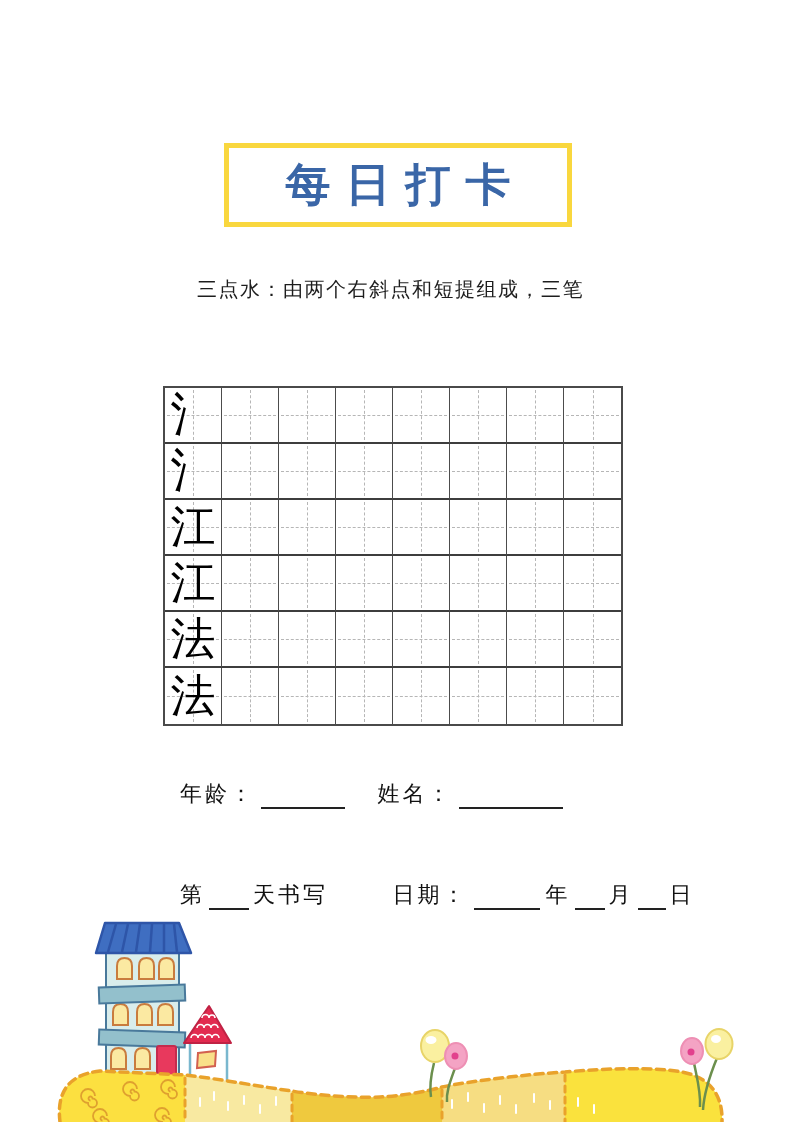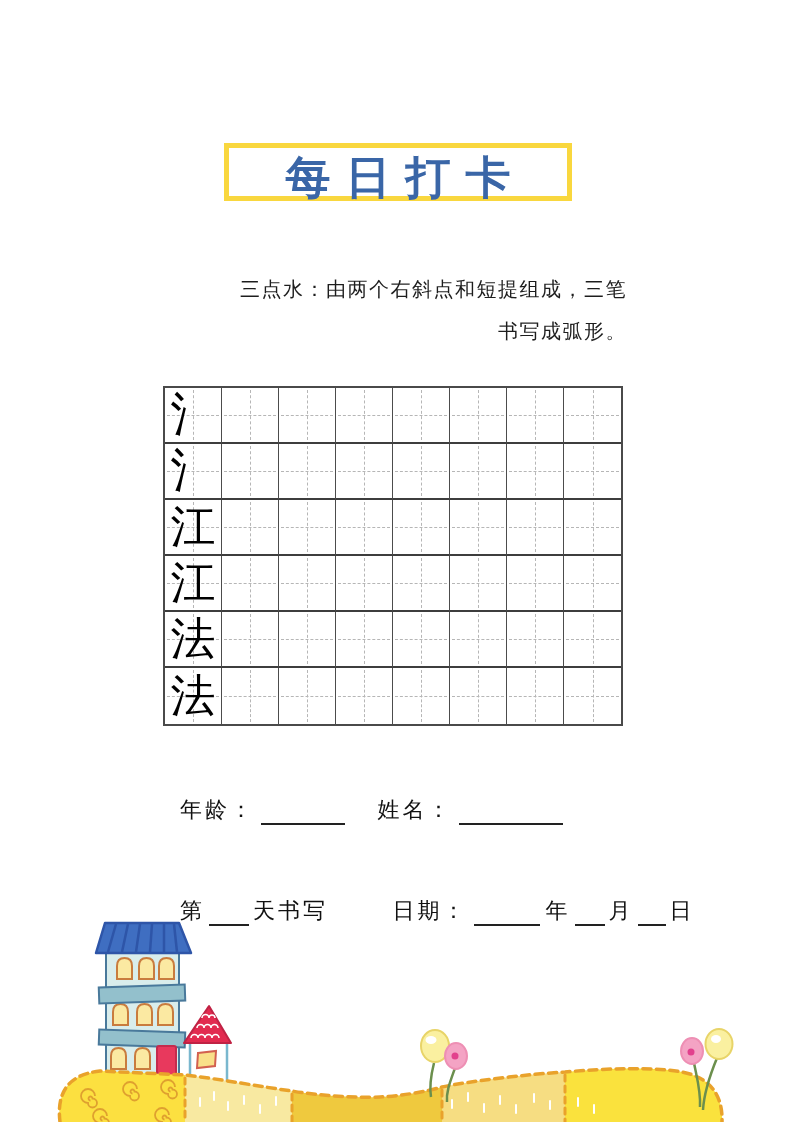--- a/index.html
+++ b/index.html
@@ -3,33 +3,33 @@
 <meta charset="utf-8">
 <style>
   html,body{margin:0;padding:0;}
   body{
     width:793px;height:1122px;position:relative;overflow:hidden;
     background:#ffffff;
     font-family:"Liberation Sans", sans-serif;
   }
   
   .title-box{
-    position:absolute;left:224px;top:143px;width:348px;height:58px;
+    position:absolute;left:224px;top:143px;width:348px;height:84px;
     box-sizing:border-box;border:5px solid #F9D73E;background:#ffffff;
-    display:flex;align-items:flex-start;justify-content:center;
+    display:flex;align-items:center;justify-content:center;
   }
   .title-text{
     color:#3A66A7;font-size:45px;font-weight:bold;
     letter-spacing:15px;padding-left:15px;
     font-family:"Liberation Sans", sans-serif;
   }
   
   .description{
     position:absolute;left:197px;top:268px;width:430px;
-    font-size:20px;line-height:42px;letter-spacing:1.5px;color:#1d1d1d;text-align:right;
+    font-size:20px;line-height:42px;letter-spacing:1.5px;color:#1d1d1d;
   }
   
   .grid{
     position:absolute;left:163px;top:386px;
     display:grid;grid-template-columns:repeat(8,57px);grid-auto-rows:56px;
     border:2px solid #4a4a4a;background:#fff;
   }
   .cell{
     position:relative;box-sizing:border-box;
     border-right:1px solid #4c4c4c;border-bottom:2px solid #3d3d3d;
@@ -47,21 +47,21 @@
   .cell .char{
     position:absolute;inset:0;z-index:2;
     display:flex;align-items:center;justify-content:center;
     font-family:"Liberation Serif", serif;
     font-size:45px;color:#000;
   }
   
   .form-line{
     position:absolute;left:180px;white-space:nowrap;
     font-family:"Liberation Serif", serif;
-    font-size:22px;color:#111;letter-spacing:3px;margin-top:16px;
+    font-size:22px;color:#111;letter-spacing:3px;
   }
   .form-line-1{top:779px;}
   .form-line-2{top:880px;}
   .blank{
     display:inline-block;border-bottom:2px solid #222;
     height:1.05em;vertical-align:bottom;
   }
   .blank.w84{width:84px;margin:0 6px;}
   .blank.w104{width:104px;margin:0 6px;}
   .blank.w40{width:40px;margin:0 4px;}
@@ -75,21 +75,20 @@
 </style>
 </head>
 <body>
 
 <div class="title-box">
   <span class="title-text">每日打卡</span>
 </div>
 
 <div class="description">
   <div>三点水：由两个右斜点和短提组成，三笔</div>
-  <div>书写成弧形。</div>
 </div>
 
 <div class="grid">
   <div class="cell">
       <span class="char">氵</span>
     </div>
   <div class="cell"></div>
   <div class="cell"></div>
   <div class="cell"></div>
   <div class="cell"></div>

